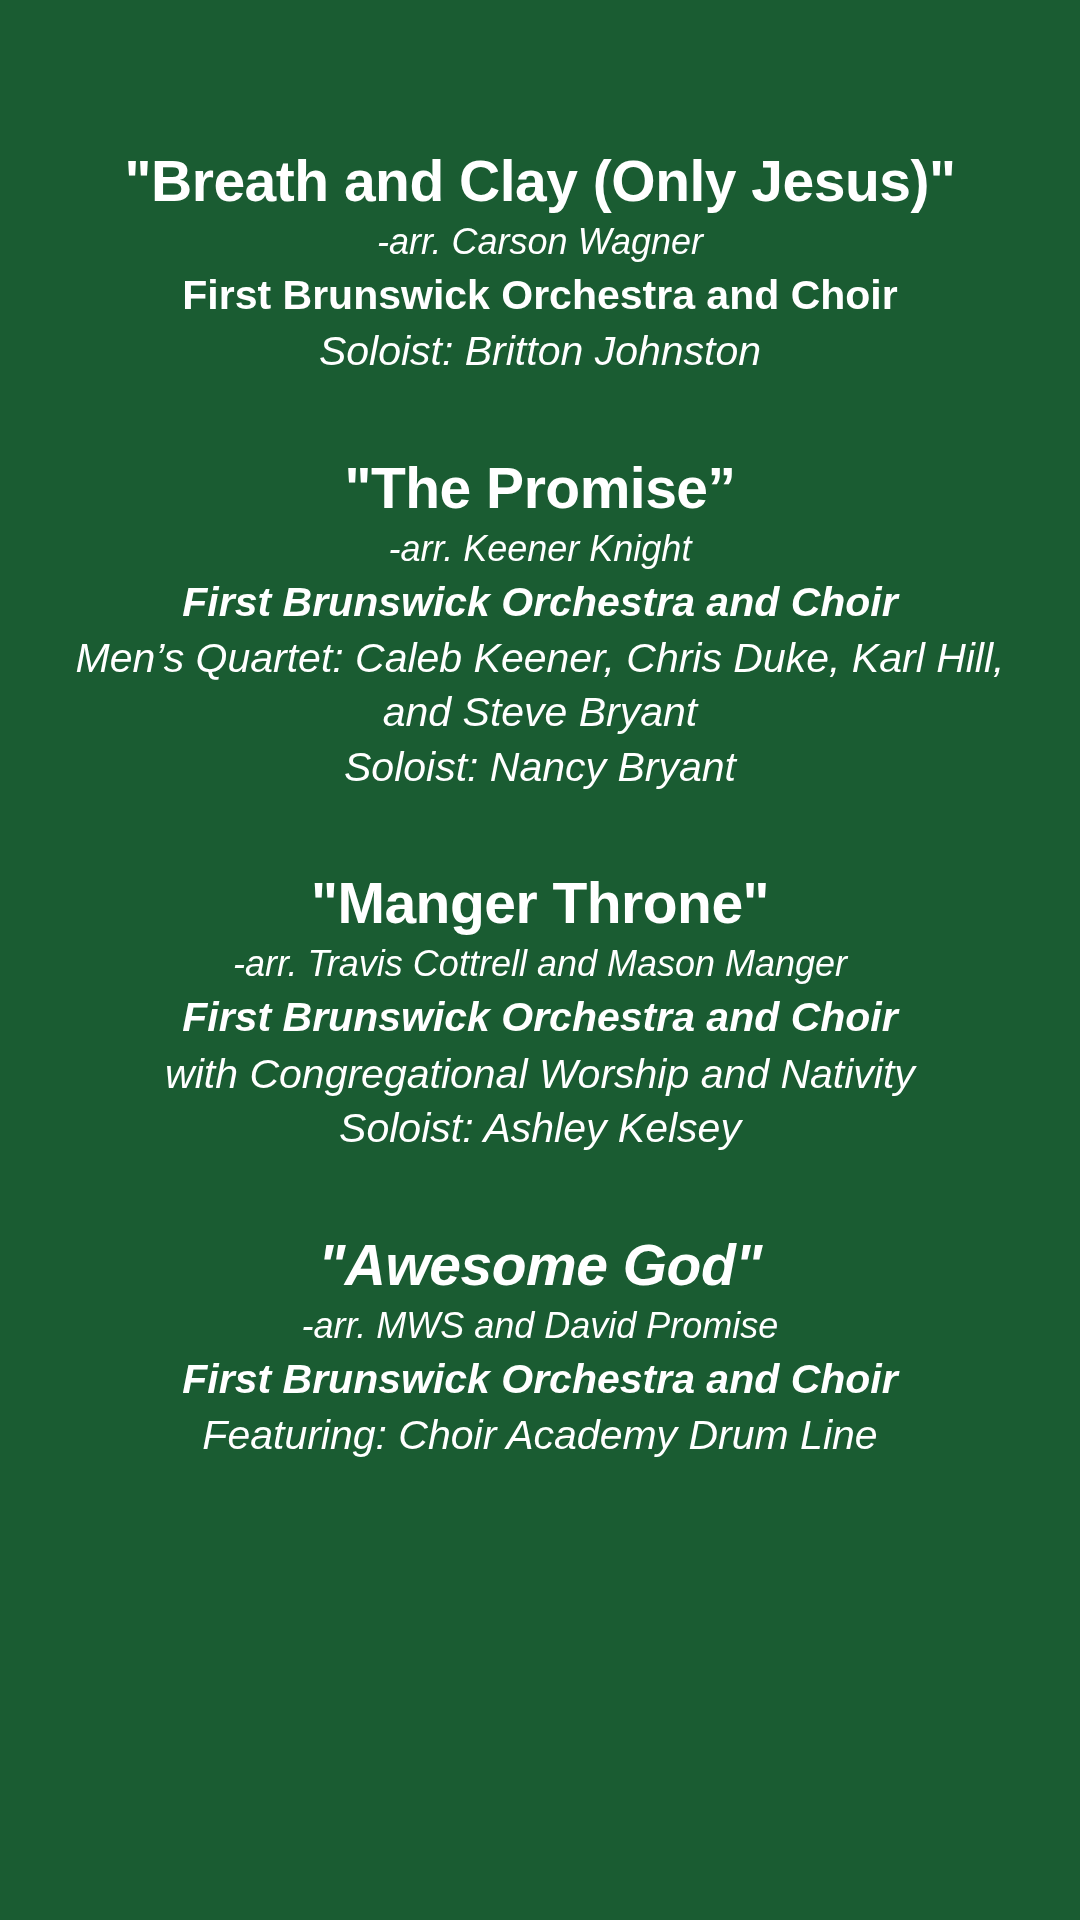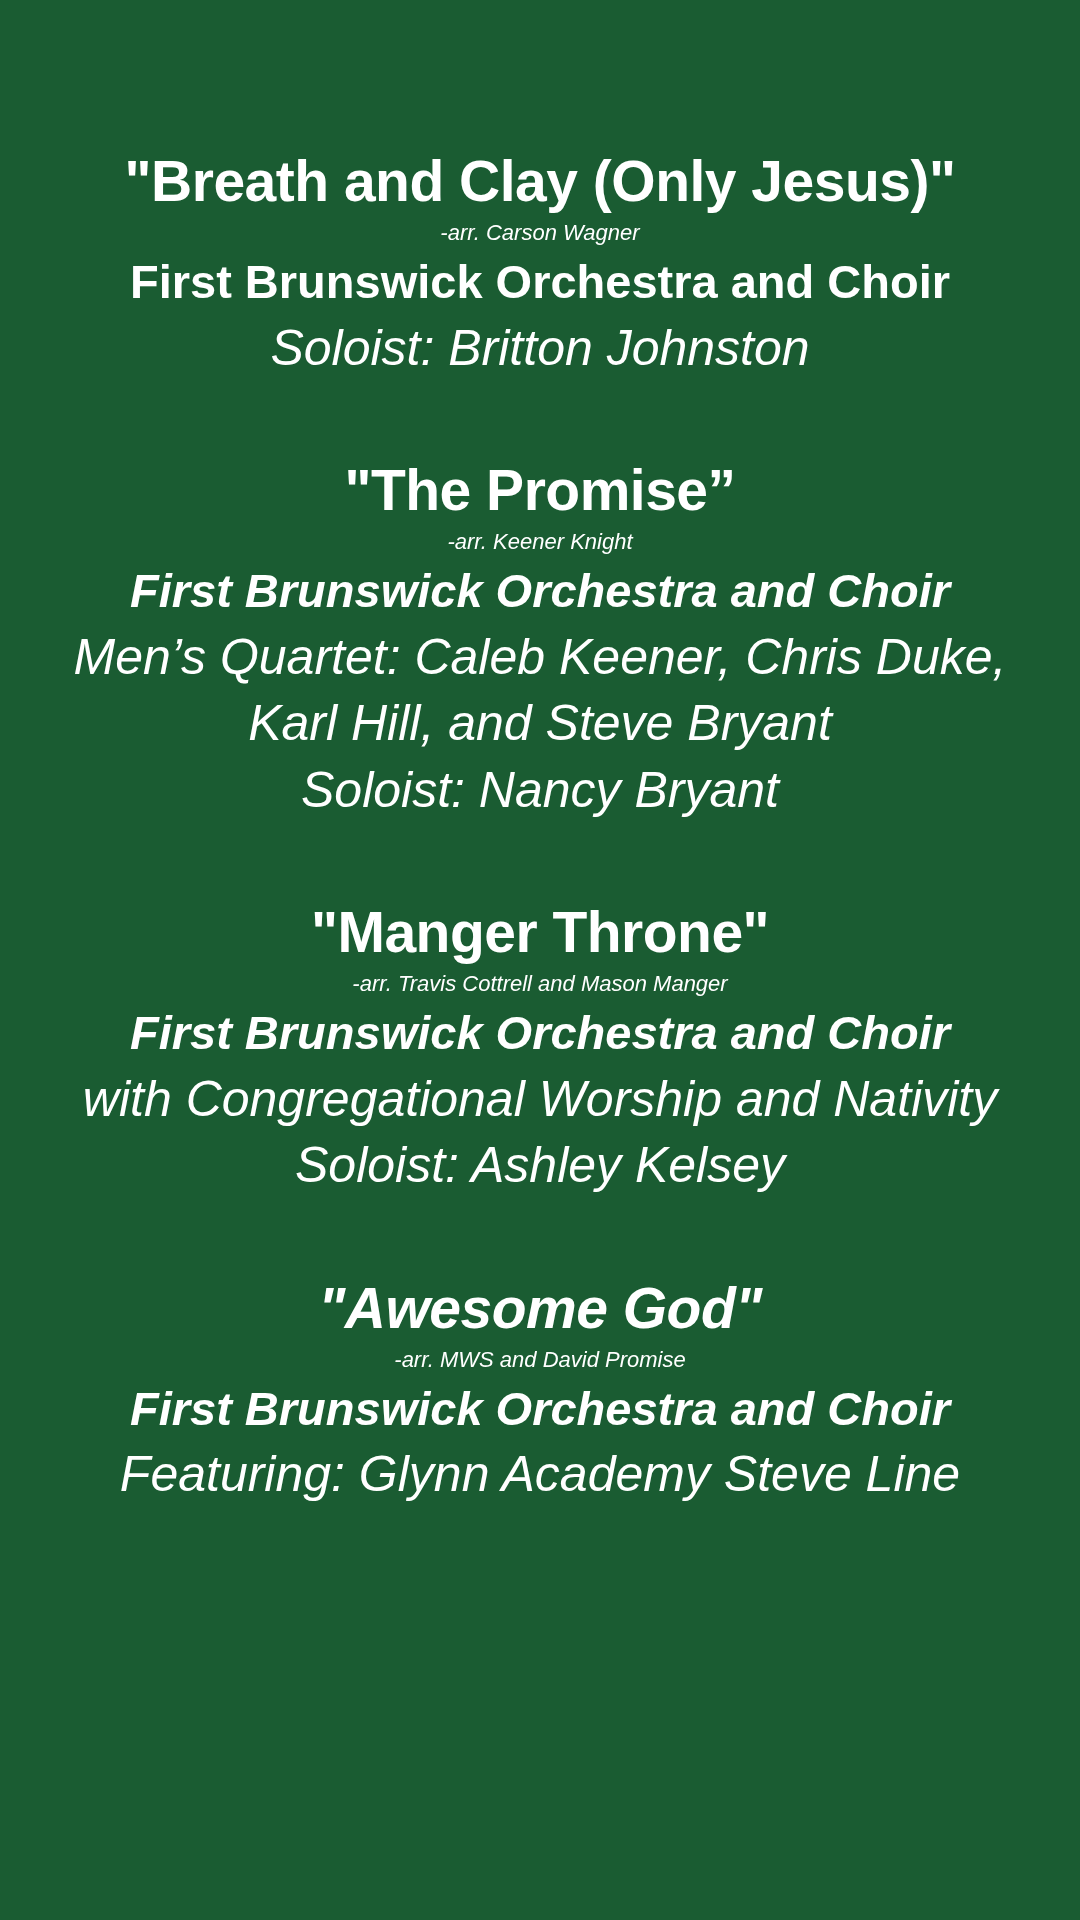--- a/index.html
+++ b/index.html
@@ -35,36 +35,36 @@
     font-size: 57px;
     font-weight: bold;
     line-height: 1.12;
     letter-spacing: -0.5px;
     margin: 0 0 6px 0;
   }
   .title.italic {
     font-style: italic;
   }
   .arranger {
-    font-size: 22px;
+    font-size: 36px;
     font-style: italic;
     line-height: 1.2;
     margin: 0 0 8px 0;
   }
   .ensemble {
-    font-size: 47px;
+    font-size: 41px;
     font-weight: bold;
     line-height: 1.2;
     margin: 0 0 4px 0;
   }
   .ensemble.italic {
     font-style: italic;
   }
   .performer {
-    font-size: 50px;
+    font-size: 41px;
     font-style: italic;
     line-height: 1.33;
     margin: 0;
     padding: 0 30px;
   }
 </style>
 </head>
 <body>
 
 <div class="program">
@@ -89,16 +89,16 @@
     <div class="arranger">-arr. Travis Cottrell and Mason Manger</div>
     <div class="ensemble italic">First Brunswick Orchestra and Choir</div>
     <div class="performer">with Congregational Worship and Nativity</div>
     <div class="performer">Soloist: Ashley Kelsey</div>
   </div>
 
   <div class="piece">
     <div class="title italic">"Awesome God"</div>
     <div class="arranger">-arr. MWS and David Promise</div>
     <div class="ensemble italic">First Brunswick Orchestra and Choir</div>
-    <div class="performer">Featuring: Glynn Academy Steve Line</div>
+    <div class="performer">Featuring: Choir Academy Drum Line</div>
   </div>
 
 </div>
 
 </body></html>

